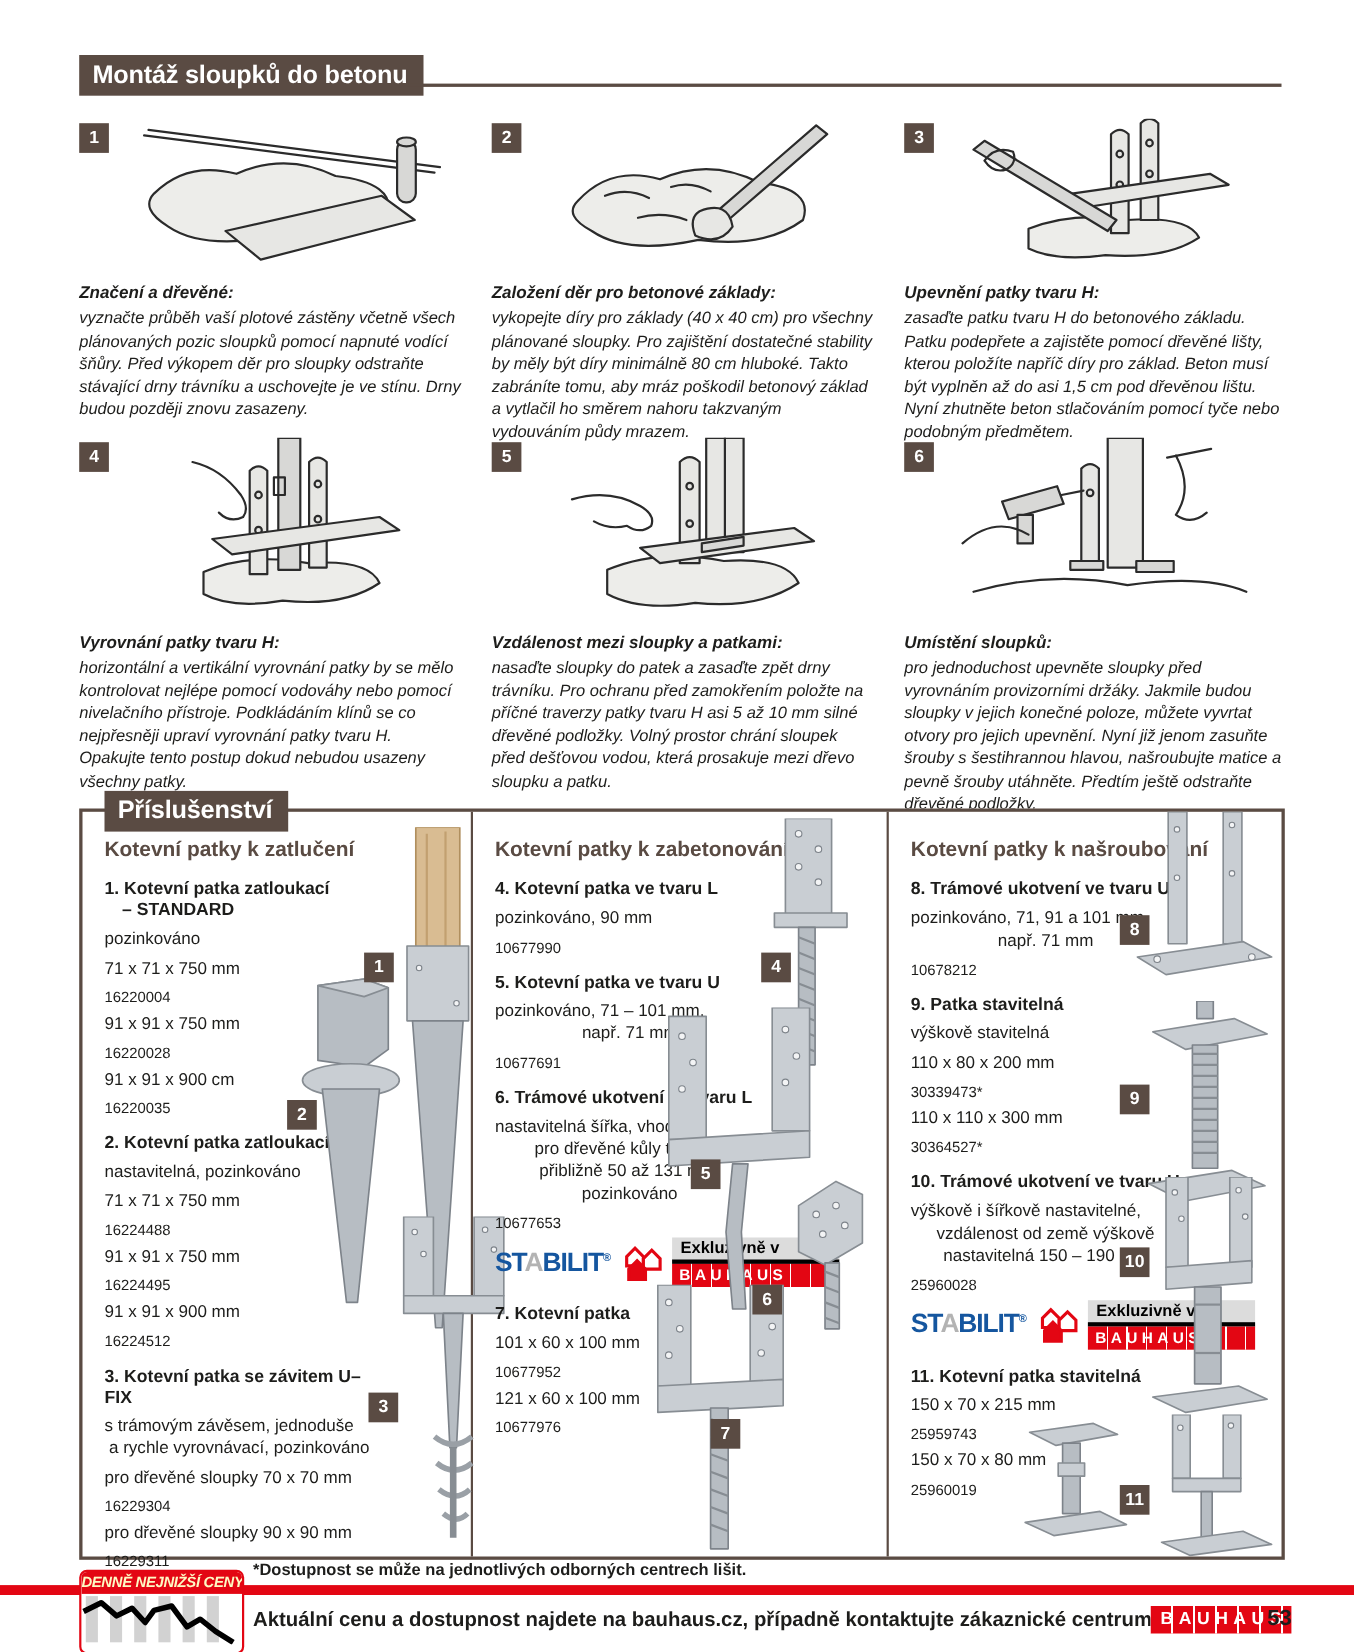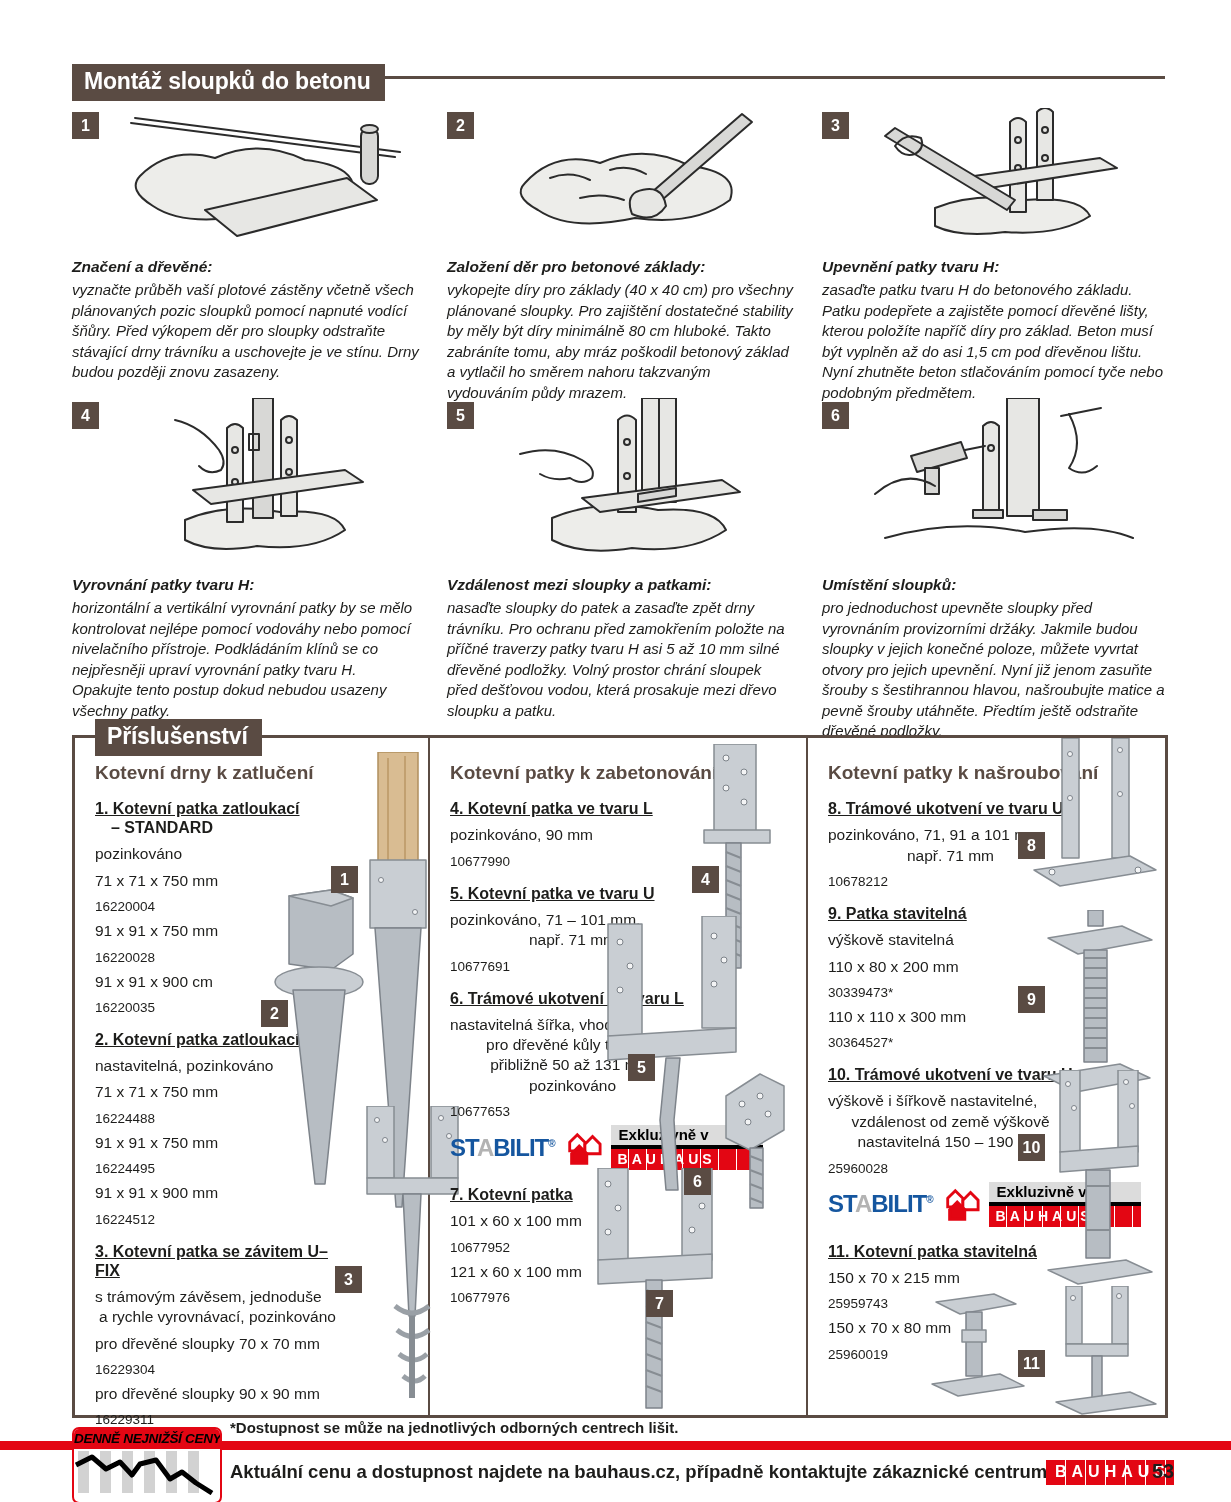--- a/index.html
+++ b/index.html
@@ -26,21 +26,21 @@
 
   
   .accbox{position:absolute;left:72px;top:735px;width:1090px;height:677px;
           border:3px solid #5a4b43;background:#fff;}
   .acc-title{position:absolute;left:20px;top:-19px;}
   .acccol{position:absolute;top:0;height:100%;box-sizing:border-box;padding:24px 0 0 20px;}
   .c1{left:0;width:355px;border-right:2px solid #5a4b43;}
   .c2{left:355px;width:378px;border-right:2px solid #5a4b43;}
   .c3{left:733px;width:352px;}
   .col-heading{font-size:19px;font-weight:bold;color:#5a4b43;margin:0 0 6px 0;}
-  .p-title{font-size:16px;font-weight:bold;margin-top:15px;max-width:250px;line-height:1.2;text-decoration:underline;}
+  .p-title{font-size:16px;font-weight:bold;margin-top:15px;max-width:250px;line-height:1.2;}
   .p-title2{font-size:16px;font-weight:bold;padding-left:16px;line-height:1.2;}
   .pl{font-size:15.5px;margin-top:7px;max-width:245px;line-height:1.25;}
   .pl.tight{margin-top:1px;text-align:center;}
   .art{font-size:13.5px;margin-top:9px;}
   .prodimg{position:absolute;} 
   .pbadge{position:absolute;z-index:3;}
   .metal{fill:#c9ced3;stroke:#878d93;stroke-width:1.5;stroke-linejoin:round;}
   .metal2{fill:#b7bdc3;stroke:#7d838a;stroke-width:1.5;stroke-linejoin:round;}
   .wood{fill:#d9bc92;stroke:#b08f5e;stroke-width:1.5;}
   .hole{fill:#f3f4f5;stroke:#7d838a;stroke-width:1;}
@@ -57,36 +57,36 @@
             padding:2px 0 3px 7px;white-space:nowrap;
             background-image:repeating-linear-gradient(90deg,transparent 0,transparent 17px,#fff 17px,#fff 18px);
             background-color:#e30613;}
 
   
   .footnote{position:absolute;left:230px;top:1419px;font-weight:bold;font-size:15px;}
   .redstripe{position:absolute;left:0;top:1441px;width:1231px;height:9px;background:#e30613;z-index:1;}
   .pricebadge{position:absolute;left:72px;top:1427px;width:146px;height:73px;z-index:2;
               border:2px solid #e30613;border-radius:7px;background:#fff;overflow:hidden;
               display:flex;flex-direction:column;}
-  .pricebadge .pbtitle{background:#e30613;color:#000000;font-weight:bold;font-style:italic;
+  .pricebadge .pbtitle{background:#e30613;color:#fef9c3;font-weight:bold;font-style:italic;
               font-size:13.5px;text-align:center;padding:2px 0 3px 0;white-space:nowrap;
               transform-origin:center;letter-spacing:-0.3px;}
   .info{position:absolute;left:230px;top:1461px;font-weight:bold;font-size:18.5px;z-index:2;}
   .blogo{position:absolute;left:1046px;top:1460px;z-index:2;background:#e30613;color:#fff;
          font-weight:bold;font-size:16px;letter-spacing:5px;padding:3px 4px 4px 9px;
          background-image:repeating-linear-gradient(90deg,transparent 0,transparent 19px,#fff 19px,#fff 20px);
          background-color:#e30613;}
   .pagenum{position:absolute;left:1152px;top:1460px;font-weight:bold;font-size:20px;z-index:2;}
 </style>
 </head>
 <body>
 
 <div class="page">
 
-  <div class="titlebar" style="left:72px;top:64px;">Montáž sloupků do betonu</div>
+  <div class="titlebar" style="left:72px;top:50px;">Montáž sloupků do betonu</div>
   <div class="titleline" style="left:370px;top:76px;width:795px;"></div>
 
   <div class="step r1" style="left:72px;top:108px;">
     <div class="badge">1</div>
     <div class="ill">
       <svg width="290" height="145" viewBox="0 0 290 145">
         <path class="sketch gfill" d="M25,68 Q55,38 100,50 Q145,30 190,52 Q245,58 238,88 Q200,115 140,106 Q70,120 38,98 Q12,82 25,68 Z"></path>
         <path class="sketch wfill" d="M90,102 L232,70 L262,92 L122,128 Z"></path>
         <line class="sketch" x1="20" y1="10" x2="285" y2="44"></line>
         <line class="sketch" x1="16" y1="15" x2="280" y2="49"></line>
@@ -190,21 +190,21 @@
       </svg>
     </div>
     <div class="step-heading">Umístění sloupků:</div>
     <div class="step-text">pro jednoduchost upevněte sloupky před vyrovnáním provizorními držáky. Jakmile budou sloupky v jejich konečné poloze, můžete vyvrtat otvory pro jejich upevnění. Nyní již jenom zasuňte šrouby s šestihrannou hlavou, našroubujte matice a pevně šrouby utáhněte. Předtím ještě odstraňte dřevěné podložky.</div>
   </div>
 
   <div class="accbox">
     <div class="titlebar acc-title">Příslušenství</div>
 
     <div class="acccol c1">
-      <div class="col-heading">Kotevní drny k zatlučení</div>
+      <div class="col-heading">Kotevní patky k zatlučení</div>
 
       <div class="p-title">1. Kotevní patka zatloukací</div>
       <div class="p-title2">– STANDARD</div>
       <div class="pl">pozinkováno</div>
       <div class="pl">71 x 71 x 750 mm</div>
       <div class="art">16220004</div>
       <div class="pl">91 x 91 x 750 mm</div>
       <div class="art">16220028</div>
       <div class="pl">91 x 91 x 900 cm</div>
       <div class="art">16220035</div>

